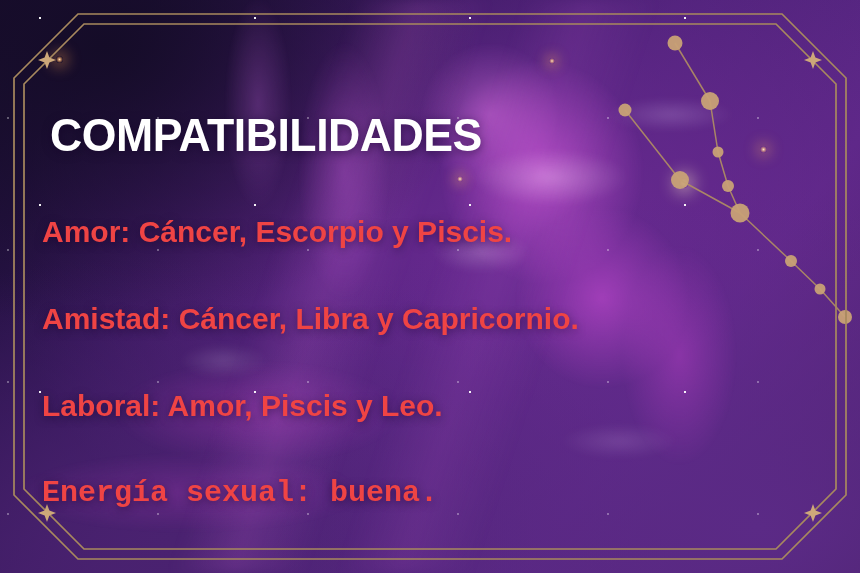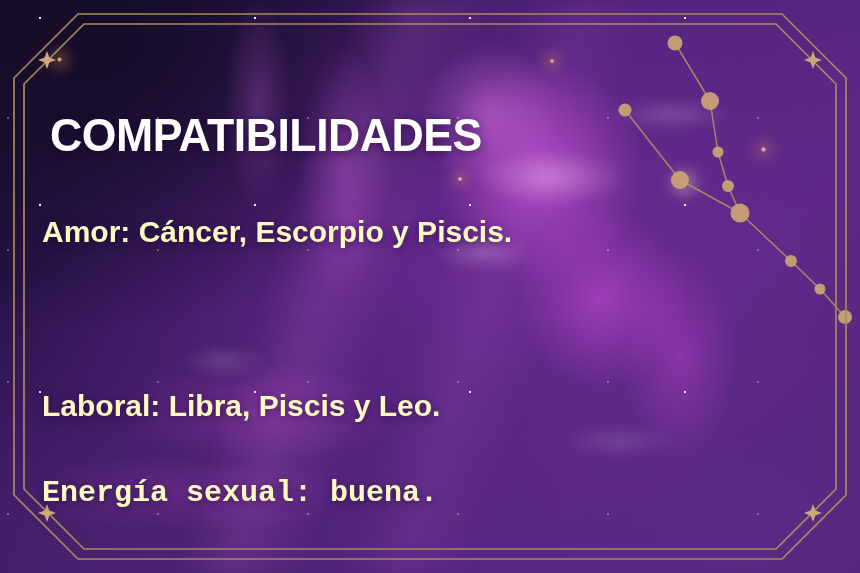--- a/index.html
+++ b/index.html
@@ -98,21 +98,21 @@
     font-family:"Liberation Sans", sans-serif;
     transform:scaleX(.97);
     transform-origin:left center;
     text-shadow:0 2px 10px rgba(20,0,40,.55);
     white-space:nowrap;
   }
 
   .line {
     position:absolute; left:42px;
     font-size:30px; font-weight:bold;
-    color:#fef9c3;
+    color:#ef4444;
     white-space:nowrap;
     text-shadow:0 2px 9px rgba(20,0,40,.5);
   }
   #line-0 { top:202px; }
   #line-1 { top:289px; }
   #line-2 { top:376px; }
   #line-3 { top:463px;font-family:Liberation Mono, monospace; }
 </style>
 </head>
 <body>
@@ -174,17 +174,18 @@
       <path d="M 47,504 L 49.4,510.6 L 56,513 L 49.4,515.4 L 47,522 L 44.6,515.4 L 38,513 L 44.6,510.6 Z"></path>
     </g>
     <g fill="#cda87a">
       <path d="M 813,504 L 815.4,510.6 L 822,513 L 815.4,515.4 L 813,522 L 810.6,515.4 L 804,513 L 810.6,510.6 Z"></path>
     </g>
   </svg>
 
   <div id="content">
     <div id="title">COMPATIBILIDADES</div>
     <div class="line" id="line-0">Amor: Cáncer, Escorpio y Piscis.</div>
-    <div class="line" id="line-2">Laboral: Libra, Piscis y Leo.</div>
+    <div class="line" id="line-1">Amistad: Cáncer, Libra y Capricornio.</div>
+    <div class="line" id="line-2">Laboral: Amor, Piscis y Leo.</div>
     <div class="line" id="line-3">Energía sexual: buena.</div>
   </div>
 
 </div>
 
 </body></html>

